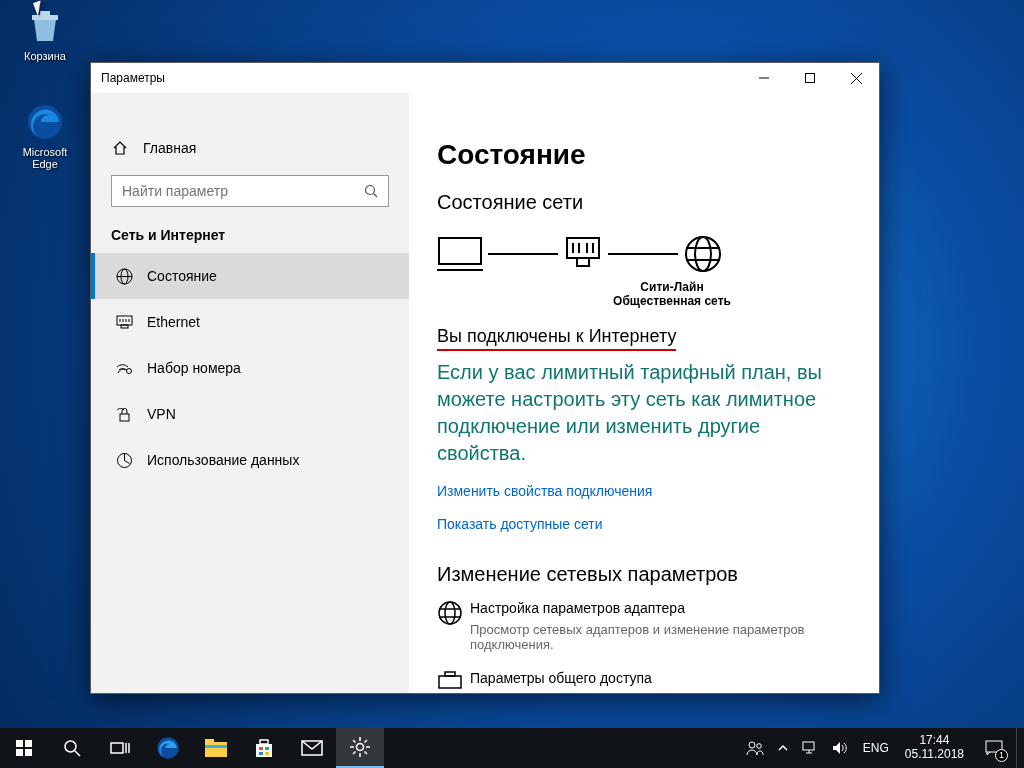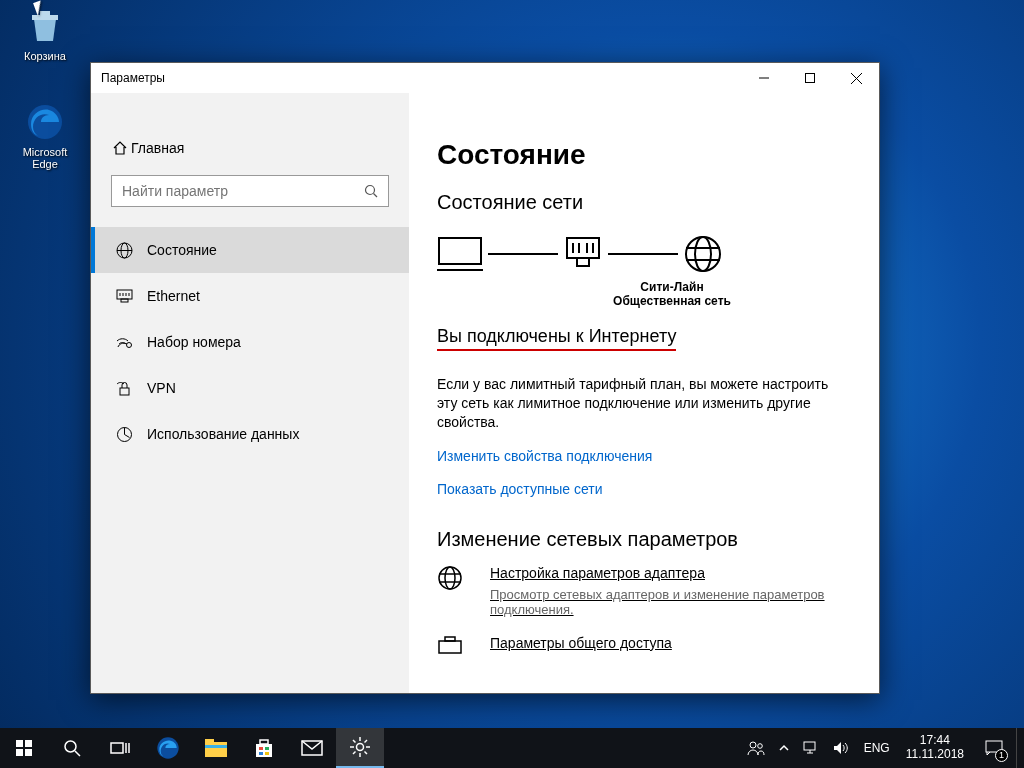--- a/index.html
+++ b/index.html
@@ -26,21 +26,21 @@
   background: #fff; border: 1px solid #5a5a5a;
   box-shadow: 0 6px 28px rgba(0,0,0,.6);
   display: flex; flex-direction: column;
 }
 .titlebar { height: 30px; display: flex; align-items: center; padding-left: 10px; font-size: 12px; color: #000; }
 .titlebar .title { flex: 1; }
 .win-controls { display: flex; }
 .win-controls .ctrl { width: 46px; height: 30px; display:flex; align-items:center; justify-content:center; font-size: 13px; cursor:pointer; }
 .window-body { flex:1; display:flex; overflow:hidden; }
 .sidebar { width: 318px; background:#f2f2f2; padding: 46px 0 0 0; display:flex; flex-direction:column; }
-.home-row { padding: 0 20px 18px; font-size: 14px; display:flex; align-items:center; gap:2px; cursor:pointer; }
+.home-row { padding: 0 20px 18px; font-size: 14px; display:flex; align-items:center; gap:14px; cursor:pointer; }
 .search-box {
   margin: 0 20px 20px; height: 32px; border:1px solid #999; background:#fff;
   display:flex; align-items:center; padding:0 10px; font-size:14px; color:#666;
 }
 .search-box input { border:none; outline:none; flex:1; font-size:14px; background:transparent; }
 .search-box .sicon { color:#555; font-size:14px; }
 .section-title { padding: 0 20px 10px; font-size:14px; font-weight:600; color:#000; }
 .nav-item {
   height: 46px; display:flex; align-items:center; gap:14px; padding:0 20px; font-size:14px; cursor:pointer;
   border-left: 4px solid transparent;
@@ -48,23 +48,23 @@
 .nav-item.active { background:#dadada; border-left:4px solid #0078d7; }
 .nav-ico { width:18px; height:18px; display:flex; align-items:center; justify-content:center; }
 .content { flex:1; padding: 46px 28px 0; overflow:hidden; background:#fff; position:relative; }
 .content h1 { font-size: 28px; font-weight: 600; margin-bottom: 20px; }
 .content h2 { font-size: 20px; font-weight: 400; margin-bottom: 20px; }
 .content h3 { font-size: 20px; font-weight: 400; margin: 30px 0 14px; }
 .net-diagram { display:flex; align-items:center; gap:5px; margin: 20px 0 6px; }
 .net-diagram .line { width:70px; height:2px; background:#000; }
 .net-cap { text-align:center; font-size:12px; margin-top:4px; width:270px; margin-left:100px;font-weight:bold; }
 .underlined { border-bottom: 2px solid #c00; display:inline-block; padding-bottom:2px; font-size:18px; margin-top:18px; }
-.desc { font-size: 14px; margin-top: 24px; line-height:1.35; color:#000000; }
+.desc { font-size: 20px; margin-top: 8px; line-height:1.35; color:#0f766e; }
 .link { color:#0066cc; font-size:14px; margin-top:16px; cursor:pointer; display:inline-block; }
-.opt-row { display:flex; gap:27px; margin-top:14px;text-decoration:underline; }
+.opt-row { display:flex; gap:7px; margin-top:14px; }
 .opt-row .txt .t1 { font-size:14px; }
 .opt-row .txt .t2 { font-size:13px; color:#666; margin-top:6px; }
 .taskbar {
   position:absolute; left:0; bottom:0; width:100%; height:40px; background:#101318;
   display:flex; align-items:center; color:#fff;
 }
 .tb-btn { width:48px; height:40px; display:flex; align-items:center; justify-content:center; cursor:pointer; }
 .tb-btn.active { background:rgba(255,255,255,.15); border-bottom:2px solid #76b9ed; }
 .tb-spacer { flex:1; }
 .tray { display:flex; align-items:center; gap:2px; padding-right:2px; }
@@ -139,20 +139,21 @@
         <div class="search-box">
           <input placeholder="Найти параметр" style="">
           <span class="sicon">
             <svg width="14" height="14" viewBox="0 0 14 14">
                 <circle cx="6" cy="6" r="4.5" fill="none" stroke="#555" stroke-width="1.2"></circle>
                 <line x1="9.5" y1="9.5" x2="13" y2="13" stroke="#555" stroke-width="1.2"></line>
               </svg>
           </span>
         </div>
 
+        <div class="section-title">Сеть и Интернет</div>
 
         <div class="nav-item active">
           <span class="nav-ico">
             <svg width="17" height="17" viewBox="0 0 17 17">
                 <circle cx="8.5" cy="8.5" r="7.5" fill="none" stroke="#000"></circle>
                 <ellipse cx="8.5" cy="8.5" rx="3.5" ry="7.5" fill="none" stroke="#000"></ellipse>
                 <line x1="1" y1="8.5" x2="16" y2="8.5" stroke="#000"></line>
               </svg>
           </span>
           <span>Состояние</span>
@@ -366,21 +367,21 @@
       </div>
       <div class="titem">
         <svg width="17" height="14" viewBox="0 0 17 14">
             <path fill="#fff" d="M1 5h3l4-4v12l-4-4H1z"></path>
             <path fill="none" stroke="#fff" d="M10 4c1.5 1.5 1.5 4.5 0 6M12 2c3 3 3 7 0 10"></path>
           </svg>
       </div>
       <div class="titem" style="font-size:12px">ENG</div>
       <div class="clock">
         <div>17:44</div>
-        <div>11.11.2018</div>
+        <div>05.11.2018</div>
       </div>
       <div class="notif">
         <svg width="18" height="16" viewBox="0 0 18 16">
             <rect x="1" y="1" width="16" height="11" fill="none" stroke="#fff"></rect>
             <path fill="none" stroke="#fff" d="M5 12l-3 3v-3"></path>
           </svg>
         <div class="badge">1</div>
       </div>
       <div style="width:6px;height:40px;border-left:1px solid #444"></div>
     </div>

